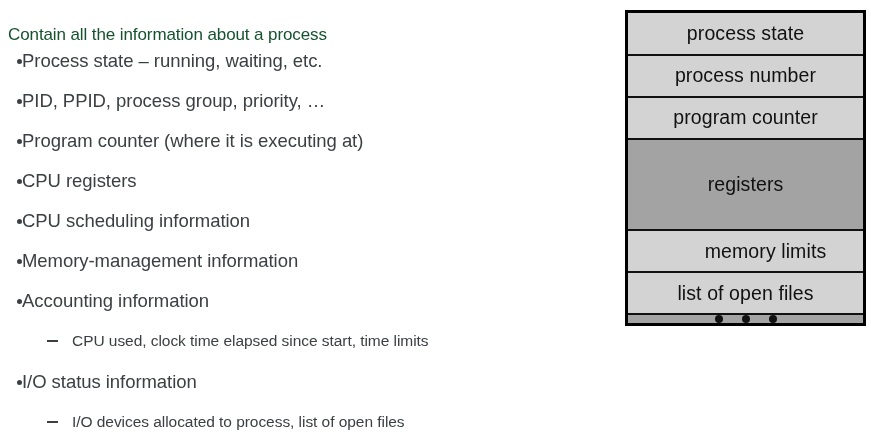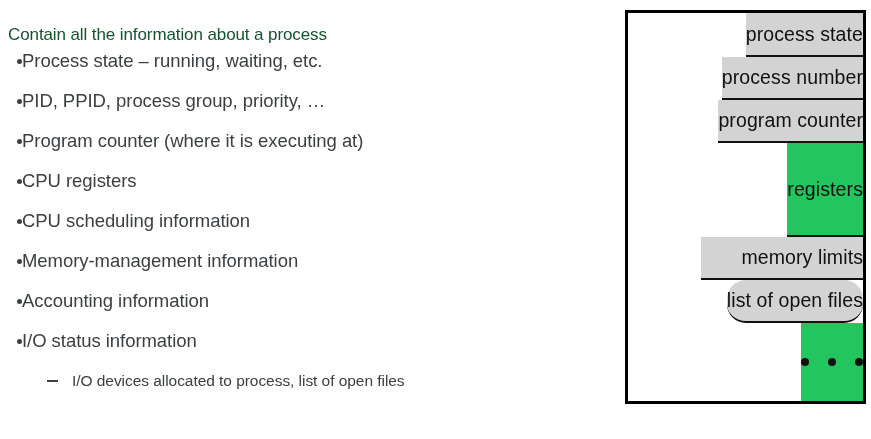--- a/index.html
+++ b/index.html
@@ -92,52 +92,51 @@
     color: #3c4043;
     white-space: nowrap;
   }
 
   
   #pcb-diagram {
     position: absolute;
     left: 625px;
     top: 10px;
     width: 241px;
-    height: 394px;
+    height: 316px;
     border: 3px solid #000000;
     box-sizing: border-box;
     background: #ffffff;
     display: flex;
     flex-direction: column;
-    align-items: flex-end;
   }
 
   .pcb-cell {
     box-sizing: border-box;
     display: flex;
     align-items: center;
     justify-content: center;
     font-size: 19.5px;
     color: #111111;
     letter-spacing: 0.1px;
     border-bottom: 2.5px solid #111111;
     position: relative;
   }
   .pcb-cell:last-child {
     border-bottom: none;
   }
   .pcb-cell.gray { background: #d3d3d3; }
-  .pcb-cell.blue { background: #22c55e; }
+  .pcb-cell.blue { background: #a3a3a3; }
 
   .cell-process-state   { height: 44px; }
   .cell-process-number  { height: 43px; }
   .cell-program-counter { height: 43px; }
   .cell-registers       { height: 94px; }
   .cell-memory-limits   { height: 43px; padding-left: 40px; }
-  .cell-open-files      { height: 43px; border-radius: 19px; }
+  .cell-open-files      { height: 43px; }
   .cell-ellipsis        { flex: 1 1 auto; }
 
   .ellipsis-dots {
     display: flex;
     gap: 19px;
     align-items: center;
   }
   .ellipsis-dots span {
     display: block;
     width: 8px;
@@ -183,20 +182,24 @@
     <div class="bullet-row">
       <span class="bullet-marker"></span>
       <span class="bullet-text">Memory-management information</span>
     </div>
 
     <div class="bullet-row">
       <span class="bullet-marker"></span>
       <span class="bullet-text">Accounting information</span>
     </div>
 
+    <div class="bullet-row sub">
+      <span class="dash-marker"></span>
+      <span class="sub-text">CPU used, clock time elapsed since start, time limits</span>
+    </div>
 
     <div class="bullet-row">
       <span class="bullet-marker"></span>
       <span class="bullet-text">I/O status information</span>
     </div>
 
     <div class="bullet-row sub">
       <span class="dash-marker"></span>
       <span class="sub-text">I/O devices allocated to process, list of open files</span>
     </div>

